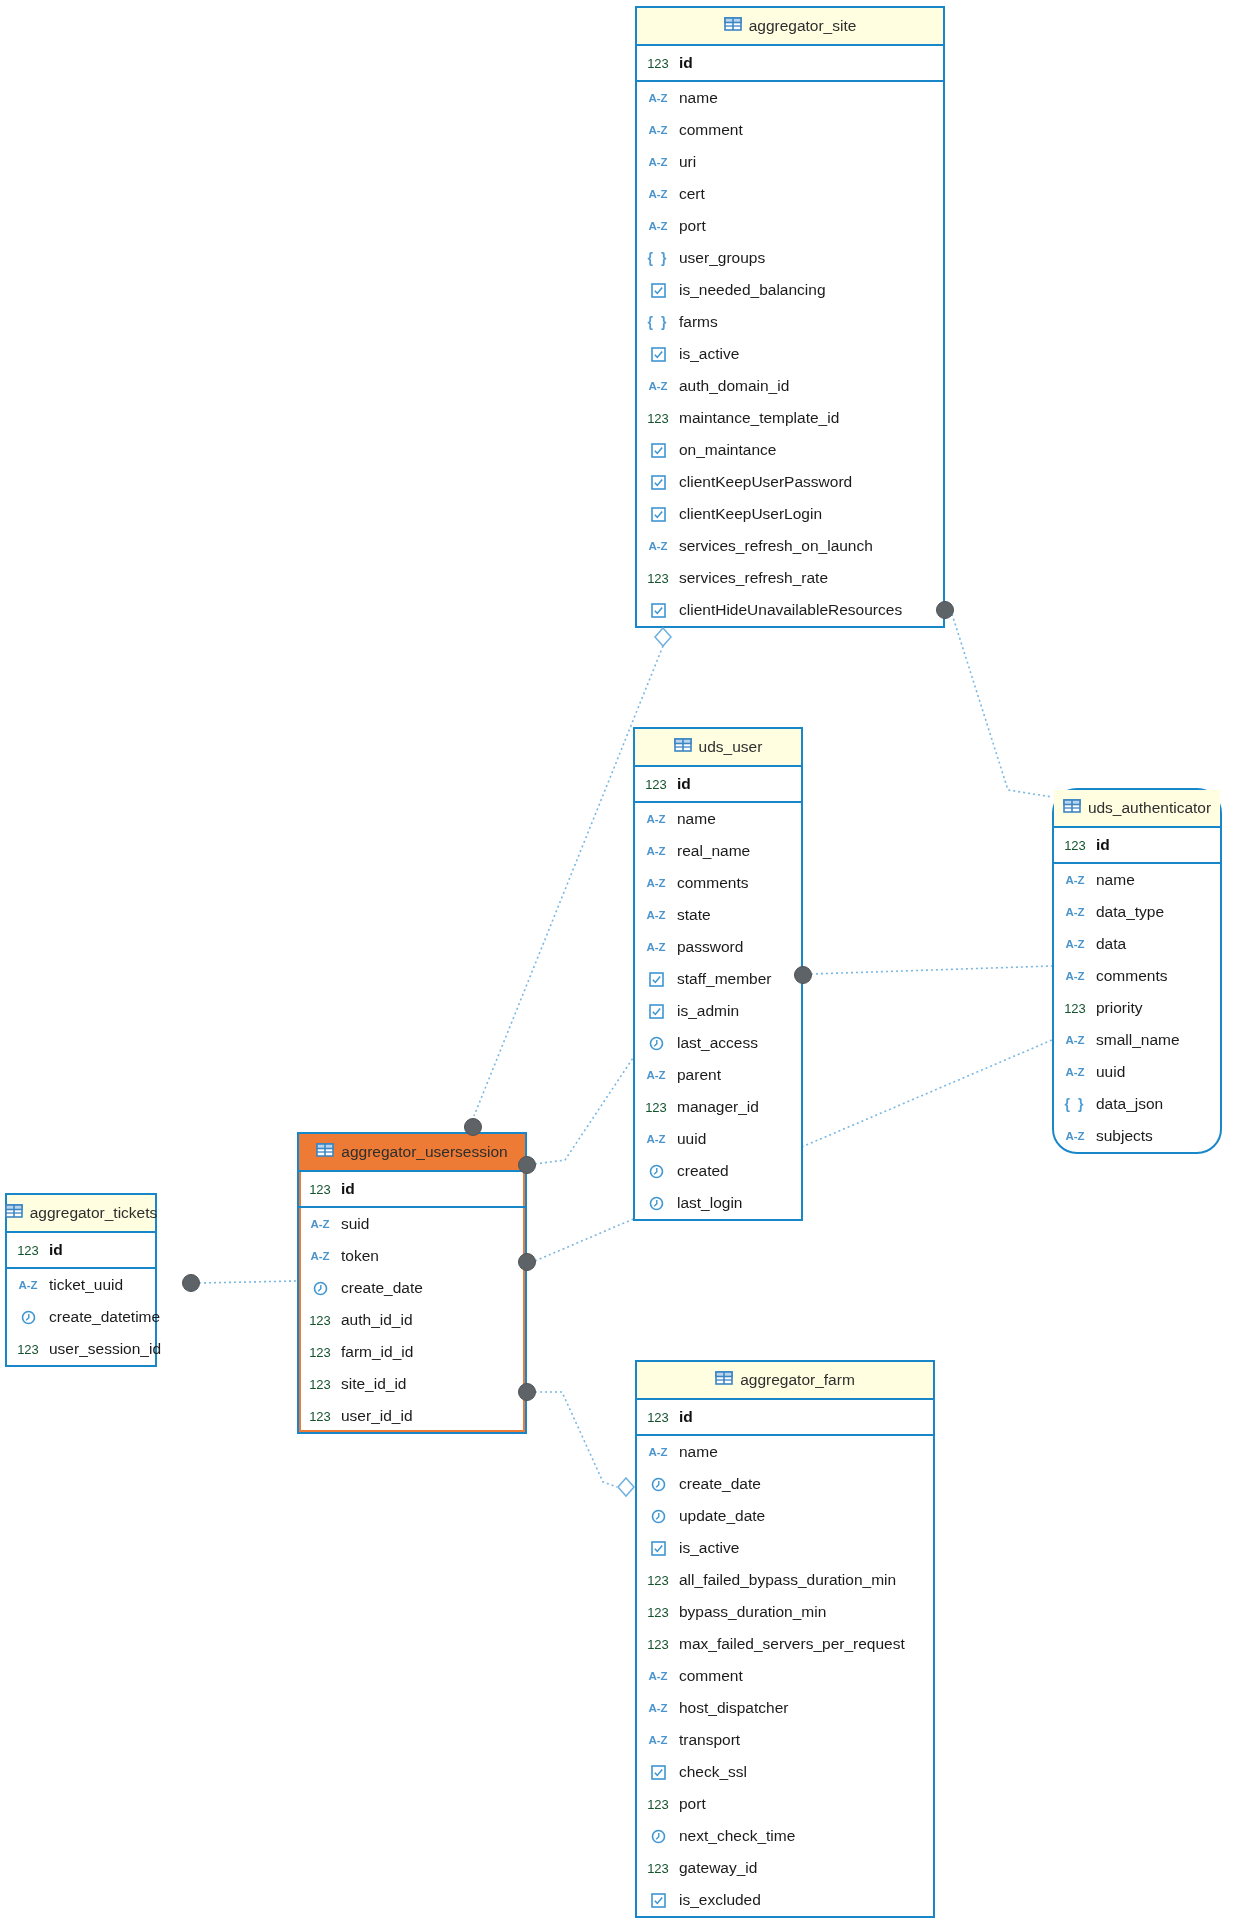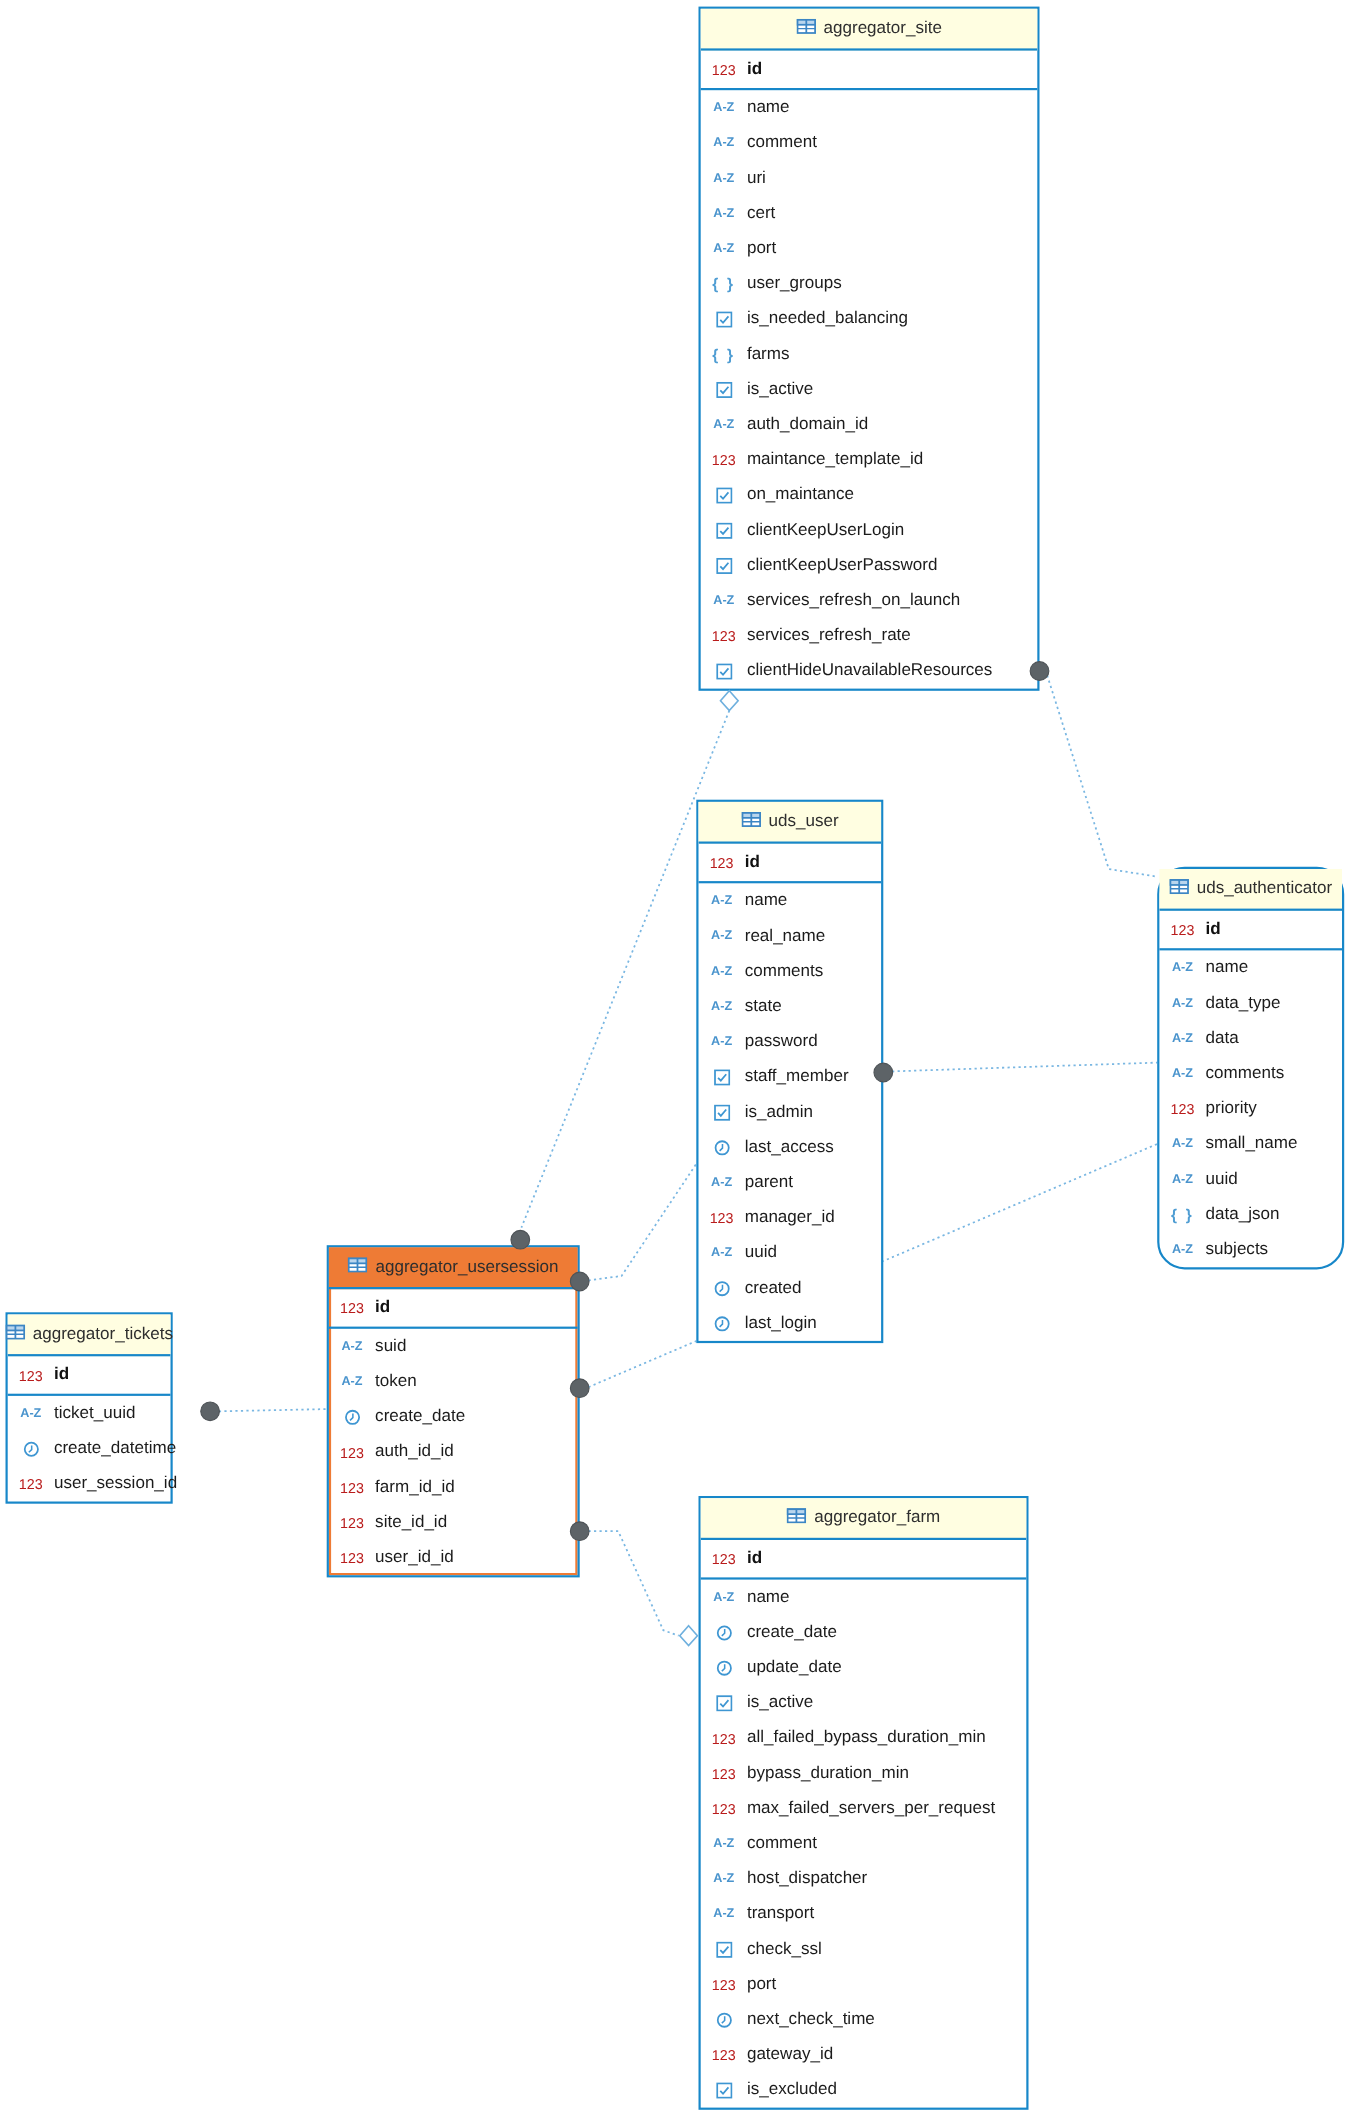--- a/index.html
+++ b/index.html
@@ -20,21 +20,21 @@
   .entity.selected .entity-header{background:#ee7b35;}
 
   .pk-row{height:34px;border-bottom:2px solid #1787c9;display:flex;align-items:center;
       padding-left:6px;gap:6px;font-size:15.5px;color:#111;white-space:nowrap;}
   .pk-label{font-weight:bold;}
 
   .field-row{height:32px;display:flex;align-items:center;padding-left:6px;gap:6px;
       font-size:15.5px;color:#1b1b1b;white-space:nowrap;}
 
   .type-icon{flex:0 0 30px;width:30px;display:flex;align-items:center;justify-content:center;}
-  .t-num{color:#b91c1c;font-size:13px;}
+  .t-num{color:#14532d;font-size:13px;}
   .t-str{color:#4a94cd;font-size:11.5px;font-weight:bold;}
   .t-json{color:#4f9dd3;font-size:14px;font-weight:bold;letter-spacing:2px;}
 
   .rel-line{fill:none;stroke:#7ab7e2;stroke-width:1.6;stroke-dasharray:2 3;}
   .end-circle{fill:#5d6367;stroke:#4e5357;stroke-width:1;}
   .end-diamond{fill:#ffffff;stroke:#6fb0de;stroke-width:1.5;}
 
   
   #t-aggregator_site{left:635px;top:6px;width:310px;text-align:center;}
   #t-uds_user{left:633px;top:727px;width:170px;}
@@ -155,30 +155,30 @@
             </span>
     <span class="field-label">on_maintance</span>
   </div>
           <div class="field-row">
     <span class="type-icon">
               <svg width="15" height="15" viewBox="0 0 15 15">
                 <rect x="1" y="1" width="13" height="13" fill="none" stroke="#3e96d2" stroke-width="1.6"></rect>
                 <path d="M3.8 7.8 L6.3 10.4 L11.2 4.6" fill="none" stroke="#3e96d2" stroke-width="1.6"></path>
               </svg>
             </span>
+    <span class="field-label">clientKeepUserPassword</span>
+  </div>
+          <div class="field-row">
+    <span class="type-icon">
+              <svg width="15" height="15" viewBox="0 0 15 15">
+                <rect x="1" y="1" width="13" height="13" fill="none" stroke="#3e96d2" stroke-width="1.6"></rect>
+                <path d="M3.8 7.8 L6.3 10.4 L11.2 4.6" fill="none" stroke="#3e96d2" stroke-width="1.6"></path>
+              </svg>
+            </span>
     <span class="field-label">clientKeepUserLogin</span>
-  </div>
-          <div class="field-row">
-    <span class="type-icon">
-              <svg width="15" height="15" viewBox="0 0 15 15">
-                <rect x="1" y="1" width="13" height="13" fill="none" stroke="#3e96d2" stroke-width="1.6"></rect>
-                <path d="M3.8 7.8 L6.3 10.4 L11.2 4.6" fill="none" stroke="#3e96d2" stroke-width="1.6"></path>
-              </svg>
-            </span>
-    <span class="field-label">clientKeepUserPassword</span>
   </div>
           <div class="field-row">
     <span class="type-icon">
               <span class="t-str">A-Z</span>
             </span>
     <span class="field-label">services_refresh_on_launch</span>
   </div>
           <div class="field-row">
     <span class="type-icon">
               <span class="t-num">123</span>

